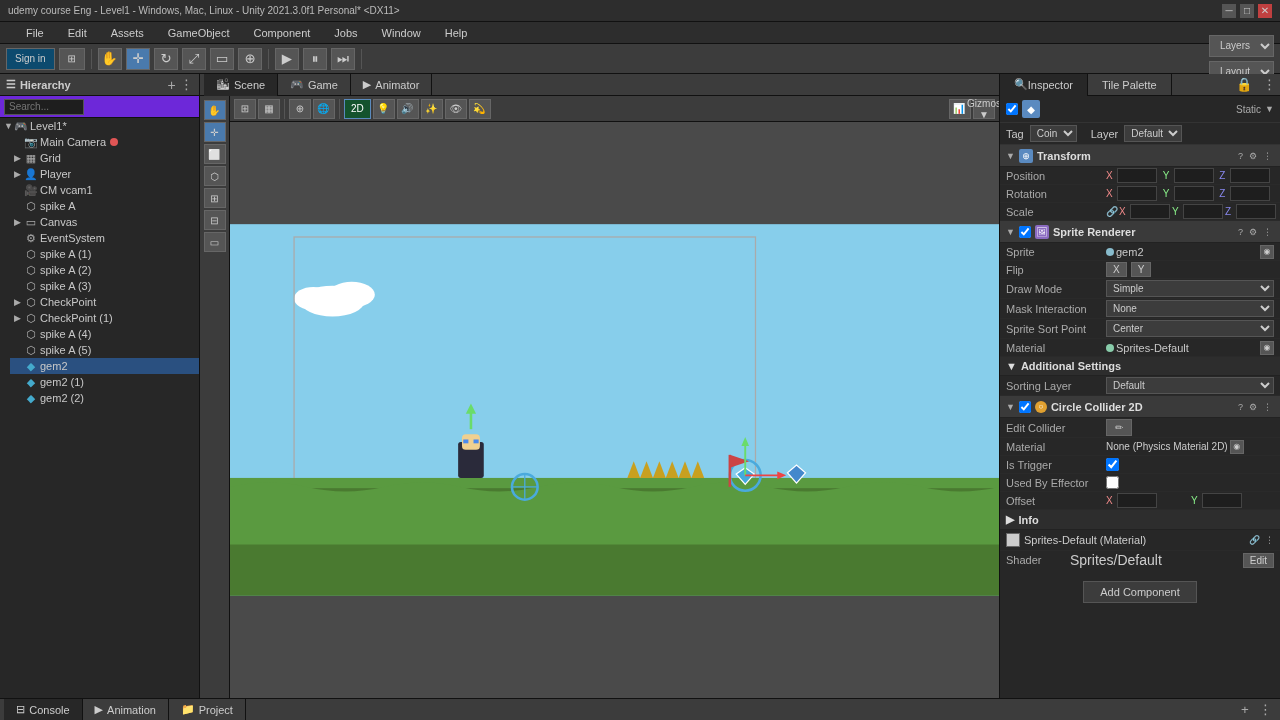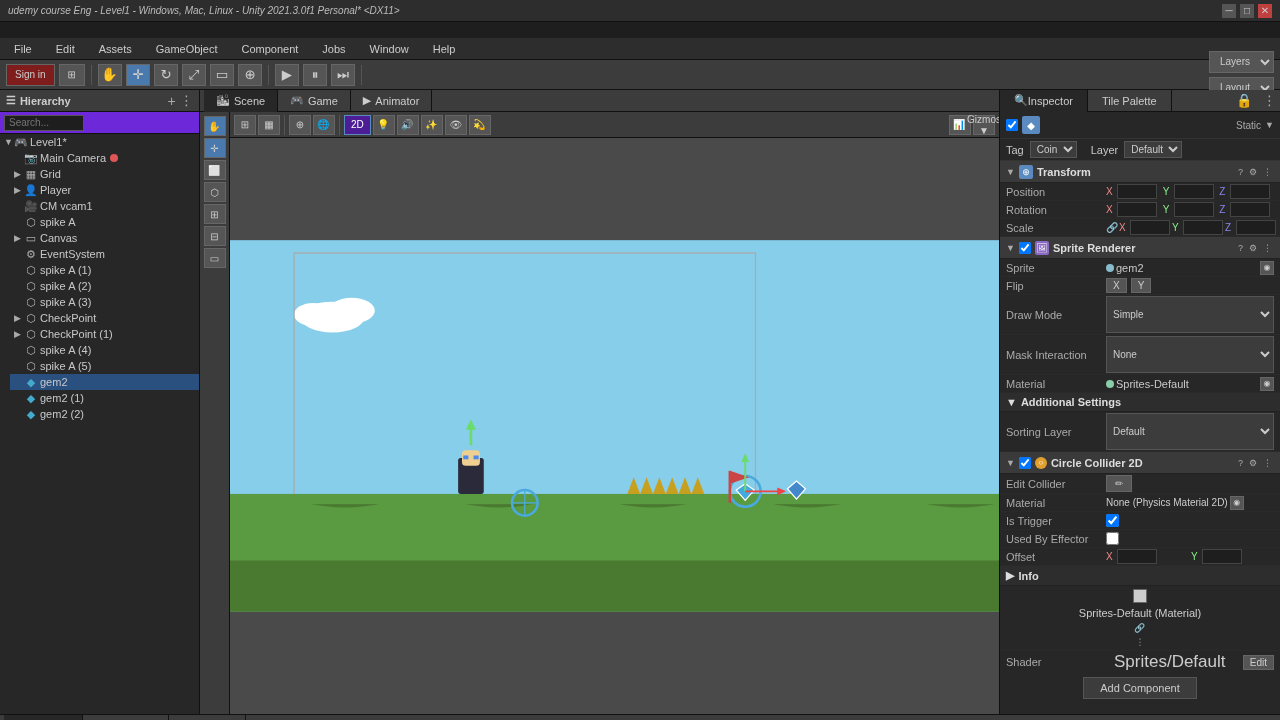--- a/index.html
+++ b/index.html
@@ -4,26 +4,26 @@
   <style>
     * { box-sizing: border-box; margin: 0; padding: 0; }
     body { font-family: 'Segoe UI', Arial, sans-serif; font-size: 11px; background: #1e1e1e; color: #c8c8c8; width: 1280px; height: 720px; overflow: hidden; }
 
     
     .title-bar { background: #2d2d2d; height: 22px; display: flex; align-items: center; justify-content: space-between; padding: 0 8px; border-bottom: 1px solid #111; }
     .title-bar-controls { display: flex; gap: 4px; }
     .title-bar-btn { width: 14px; height: 14px; background: #555; border: none; cursor: pointer; color: #ccc; font-size: 10px; display: flex; align-items: center; justify-content: center; }
 
     
-    .menu-bar { background: #2d2d2d; height: 22px; display: flex; align-items: center; padding: 0 8px; border-bottom: 1px solid #111; gap: 12px; margin-top: 16px; }
+    .menu-bar { background: #2d2d2d; height: 22px; display: flex; align-items: center; padding: 0 20px; border-bottom: 1px solid #111; gap: 12px; }
     .menu-item { font-size: 11px; color: #ccc; cursor: pointer; padding: 2px 6px; }
 
     
     .toolbar { background: #3c3c3c; height: 30px; display: flex; align-items: center; padding: 0 6px; border-bottom: 1px solid #111; gap: 4px; }
-    .toolbar-btn { background: #7f1d1d; border: 1px solid #666; color: #ccc; padding: 2px 8px; font-size: 10px; cursor: pointer; height: 22px; display: flex; align-items: center; gap: 2px; }
+    .toolbar-btn { background: #0c4a6e; border: 1px solid #666; color: #ccc; padding: 2px 8px; font-size: 10px; cursor: pointer; height: 22px; display: flex; align-items: center; gap: 2px; }
     .toolbar-sep { width: 1px; height: 20px; background: #555; margin: 0 2px; }
     .play-btn { background: #555; border: 1px solid #666; width: 24px; height: 22px; display: flex; align-items: center; justify-content: center; cursor: pointer; color: #ccc; }
     .layers-dropdown { background: #555; border: 1px solid #666; color: #ccc; padding: 2px 6px; font-size: 10px; height: 22px; cursor: pointer; }
 
     
     .main-layout { display: flex; height: calc(720px - 22px - 22px - 30px - 22px); }
 
     
     .hierarchy-panel { width: 200px; background: #272727; border-right: 1px solid #111; display: flex; flex-direction: column; flex-shrink: 0; }
     .panel-header { background: #3c3c3c; height: 22px; display: flex; align-items: center; padding: 0 6px; border-bottom: 1px solid #111; gap: 4px; font-size: 11px; font-weight: bold; color: #ccc; }
@@ -38,21 +38,21 @@
     .dot-red { width: 8px; height: 8px; background: #e05555; border-radius: 50%; margin-left: 4px; }
 
     
     .center-panel { flex: 1; display: flex; flex-direction: column; background: #272727; border-right: 1px solid #111; }
     .tabs-bar { background: #3c3c3c; height: 22px; display: flex; align-items: center; border-bottom: 1px solid #111; padding: 0 4px; gap: 0; }
     .tab { padding: 2px 12px; font-size: 11px; color: #ccc; cursor: pointer; border-right: 1px solid #111; height: 22px; display: flex; align-items: center; gap: 4px; }
     .tab.active { background: #272727; }
     .scene-toolbar { background: #3c3c3c; height: 26px; display: flex; align-items: center; padding: 0 4px; border-bottom: 1px solid #111; gap: 2px; }
     .scene-btn { background: #555; border: 1px solid #666; color: #ccc; width: 22px; height: 20px; display: flex; align-items: center; justify-content: center; cursor: pointer; font-size: 10px; }
     .scene-btn.active { background: #4a7aad; }
-    .scene-btn-2d { background: #4c1d95; border: 1px solid #5a8abd; color: #fff; padding: 1px 6px; font-size: 10px; height: 20px; cursor: pointer; }
+    .scene-btn-2d { background: #14532d; border: 1px solid #5a8abd; color: #fff; padding: 1px 6px; font-size: 10px; height: 20px; cursor: pointer; }
     .scene-canvas { flex: 1; background: #4a4a4a; position: relative; overflow: hidden; }
 
     
     .inspector-panel { width: 280px; background: #272727; display: flex; flex-direction: column; overflow: hidden; flex-shrink: 0; }
     .inspector-tabs { background: #3c3c3c; height: 22px; display: flex; align-items: center; border-bottom: 1px solid #111; }
     .inspector-tab { padding: 2px 14px; font-size: 11px; color: #ccc; cursor: pointer; height: 22px; display: flex; align-items: center; border-right: 1px solid #111; }
     .inspector-tab.active { background: #272727; }
     .inspector-body { flex: 1; overflow-y: auto; overflow-x: hidden; }
     .inspector-body::-webkit-scrollbar { width: 6px; }
     .inspector-body::-webkit-scrollbar-track { background: #1e1e1e; }
@@ -74,54 +74,54 @@
     .comp-btn { font-size: 9px; color: #aaa; cursor: pointer; padding: 1px 2px; }
 
     .prop-row { display: flex; align-items: center; padding: 1px 6px; min-height: 18px; border-bottom: 1px solid #2a2a2a; }
     .prop-label { width: 100px; font-size: 11px; color: #aaa; flex-shrink: 0; }
     .prop-xyz { display: flex; gap: 2px; flex: 1; }
     .xyz-group { display: flex; align-items: center; gap: 1px; flex: 1; }
     .xyz-label { font-size: 10px; color: #e88; width: 10px; flex-shrink: 0; }
     .xyz-label.g { color: #8e8; }
     .xyz-label.b { color: #88e; }
     .xyz-input { background: #1e1e1e; border: 1px solid #444; color: #ccc; font-size: 10px; padding: 1px 2px; width: 40px; }
-    .prop-dropdown { background: #3c3c3c; border: 1px solid #555; color: #ccc; font-size: 10px; padding: 11px 2px; width: 100%; cursor: pointer; }
+    .prop-dropdown { background: #3c3c3c; border: 1px solid #555; color: #ccc; font-size: 10px; padding: 1px 2px; width: 100%; cursor: pointer; }
     .prop-input { background: #1e1e1e; border: 1px solid #444; color: #ccc; font-size: 10px; padding: 1px 4px; flex: 1; }
     .prop-color { width: 100%; height: 16px; background: #fff; border: 1px solid #555; cursor: pointer; }
     .prop-flip { display: flex; gap: 4px; }
     .flip-btn { background: #555; border: 1px solid #666; color: #ccc; font-size: 10px; padding: 1px 6px; cursor: pointer; }
     .sprite-ref { display: flex; align-items: center; gap: 2px; flex: 1; }
     .sprite-dot { width: 8px; height: 8px; background: #8bc; border-radius: 50%; }
 
     .section-header { background: #2d2d2d; padding: 3px 6px; font-size: 11px; font-weight: bold; color: #ddd; cursor: pointer; border-bottom: 1px solid #222; display: flex; align-items: center; gap: 4px; }
 
     .circle-icon { width: 12px; height: 12px; background: #e0a030; border-radius: 50%; display: flex; align-items: center; justify-content: center; font-size: 8px; color: #fff; flex-shrink: 0; }
 
-    .add-comp-btn { background: #3c3c3c; border: 1px solid #555; color: #ccc; font-size: 11px; padding: 4px 16px; cursor: pointer; margin: 4px auto; display: block; }
-
-    .material-row { display: flex; align-items: center; padding: 3px 6px; gap: 4px; border-bottom: 1px solid #2a2a2a; flex-direction: column; }
+    .add-comp-btn { background: #3c3c3c; border: 1px solid #555; color: #ccc; font-size: 11px; padding: 4px 16px; cursor: pointer; margin: 12px auto; display: block; }
+
+    .material-row { display: flex; align-items: center; padding: 3px 6px; gap: 4px; border-bottom: 1px solid #2a2a2a; }
     .mat-swatch { width: 14px; height: 14px; background: #ccc; border: 1px solid #666; flex-shrink: 0; }
     .mat-name { font-size: 11px; color: #ccc; flex: 1; }
     .shader-row { display: flex; align-items: center; padding: 1px 6px; gap: 4px; min-height: 18px; }
     .shader-label { font-size: 11px; color: #aaa; width: 60px; }
-    .shader-val { font-size: 17px; color: #ccc; flex: 1; margin-left: 44px; }
+    .shader-val { font-size: 14px; color: #ccc; flex: 1; }
     .shader-edit { background: #555; border: 1px solid #666; color: #ccc; font-size: 10px; padding: 1px 6px; cursor: pointer; }
 
     
     .bottom-panel { height: 130px; background: #1e1e1e; border-top: 1px solid #111; display: flex; flex-direction: column; }
     .bottom-tabs { background: #3c3c3c; height: 22px; display: flex; align-items: center; border-bottom: 1px solid #111; padding: 0 4px; gap: 0; }
 
     
     .game-scene { width: 100%; height: 100%; }
   </style>
 </head>
 <body>
 
 <div class="title-bar">
-  <span style="font-size:10px; color:#bbb;font-style:italic;">udemy course Eng - Level1 - Windows, Mac, Linux - Unity 2021.3.0f1 Personal* &lt;DX11&gt;</span>
+  <span style="font-size:10px; color:#bbb;">udemy course Eng - Level1 - Windows, Mac, Linux - Unity 2021.3.0f1 Personal* &lt;DX11&gt;</span>
   <div class="title-bar-controls">
     <button class="title-bar-btn">─</button>
     <button class="title-bar-btn">□</button>
     <button class="title-bar-btn" style="background:#c04040;">✕</button>
   </div>
 </div>
 
 <div class="menu-bar">
   <span class="menu-item">File</span>
   <span class="menu-item">Edit</span>
@@ -513,20 +513,26 @@
         </select>
       </div>
 
       <div class="prop-row">
         <span class="prop-label">Mask Interaction</span>
         <select class="prop-dropdown">
           <option>None</option>
         </select>
       </div>
 
+      <div class="prop-row">
+        <span class="prop-label">Sprite Sort Point</span>
+        <select class="prop-dropdown">
+          <option>Center</option>
+        </select>
+      </div>
 
       <div class="prop-row">
         <span class="prop-label">Material</span>
         <div class="sprite-ref">
           <div class="sprite-dot" style="background:#88ccaa;"></div>
           <span>Sprites-Default</span>
         </div>
         <button style="width:14px; height:14px; background:#555; border:1px solid #666; color:#ccc; font-size:8px; cursor:pointer;">◉</button>
       </div>
 

